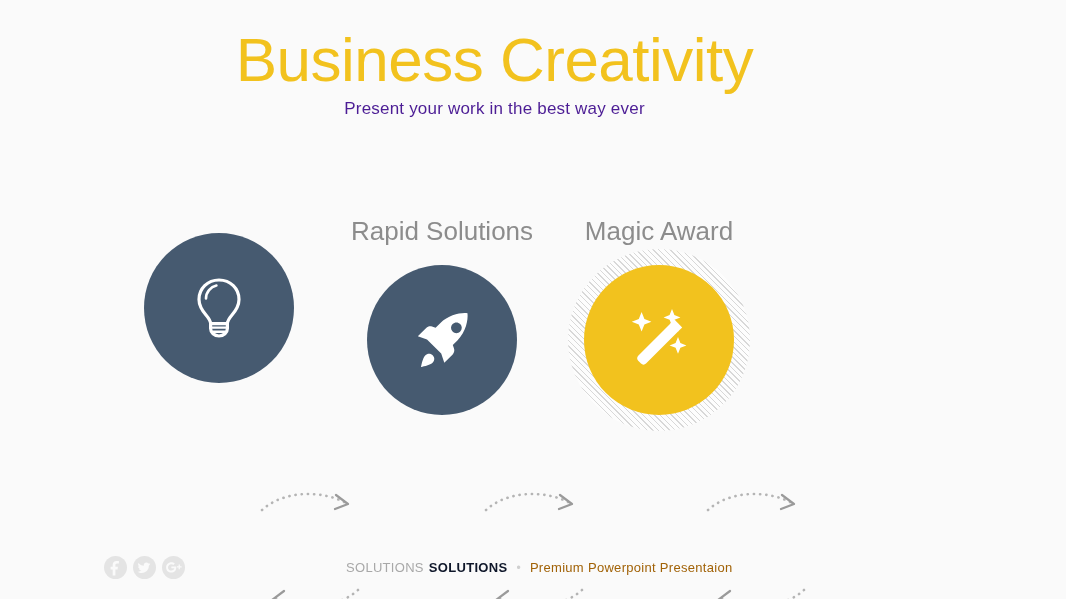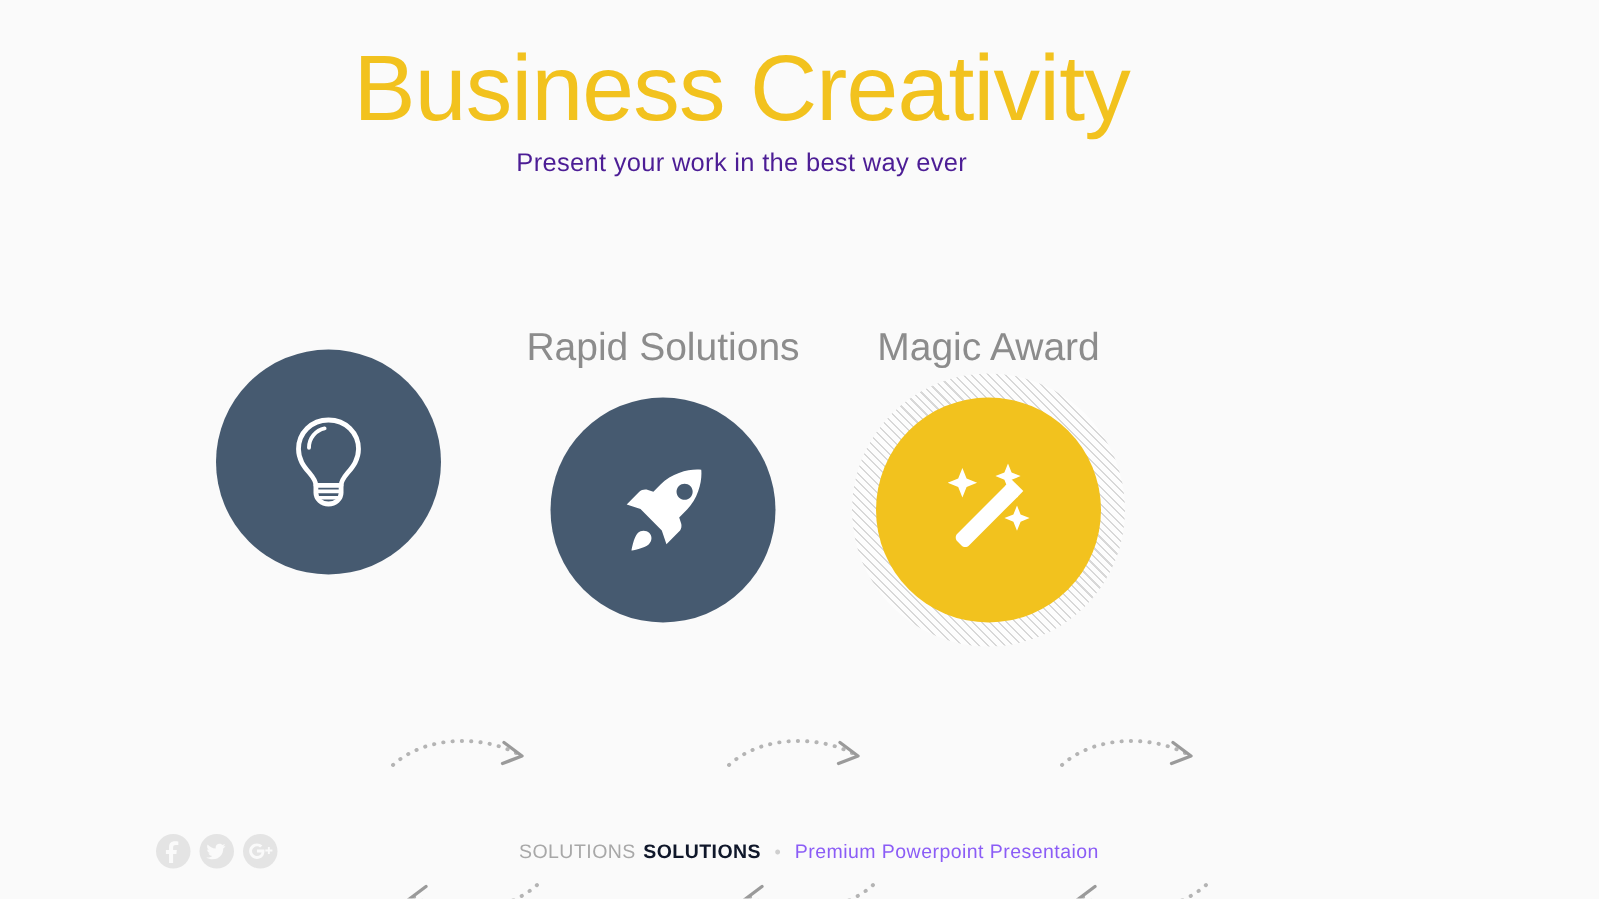--- a/index.html
+++ b/index.html
@@ -153,21 +153,21 @@
     left: 346px;
     top: 11px;
     font-size: 13px;
     line-height: 18px;
     white-space: nowrap;
     letter-spacing: 0.3px;
   }
   .ft-marketing { color: #a8a8a8; }
   .ft-solutions { color: #0f172a; font-weight: bold; margin-left: 5px; }
   .ft-dot { color: #cfcfcf; margin: 0 9px; font-size: 12px; }
-  .ft-tagline { color: #8b5cf6; text-align: center; }
+  .ft-tagline { color: #a16207; text-align: center; }
 </style>
 </head>
 <body>
 
 <div class="slide">
 
   <div class="header">
     <div class="title">Business Creativity</div>
     <div class="subtitle">Present your work in the best way ever</div>
   </div>

